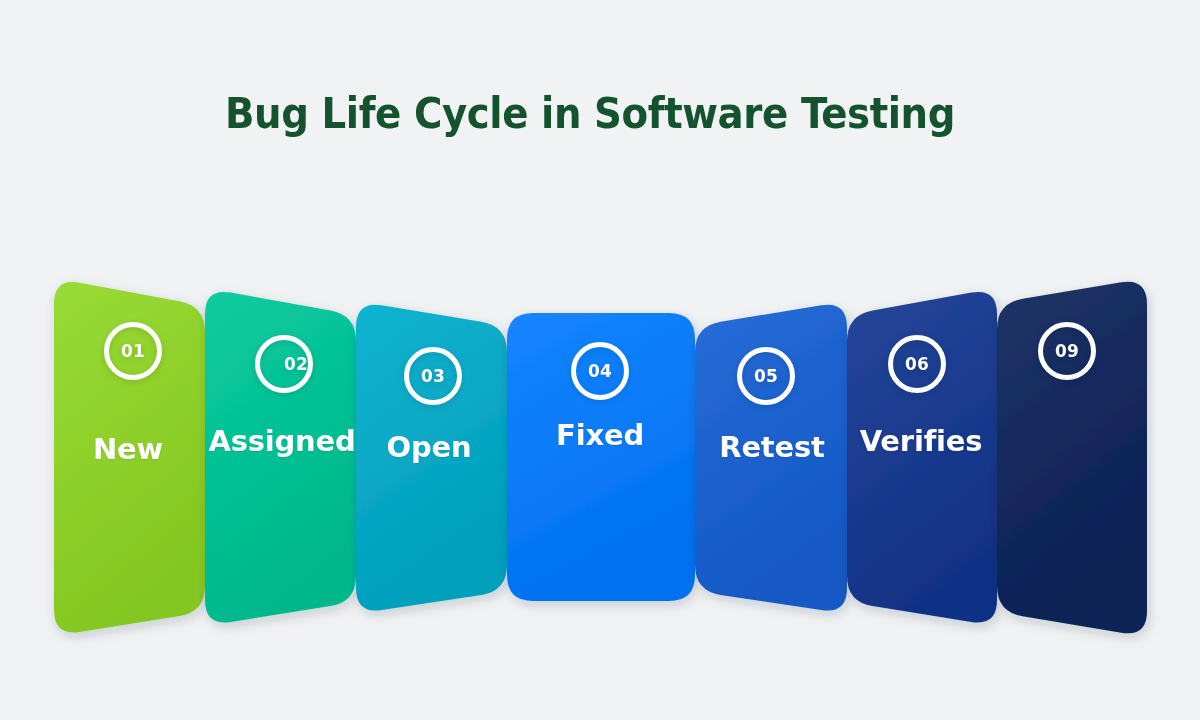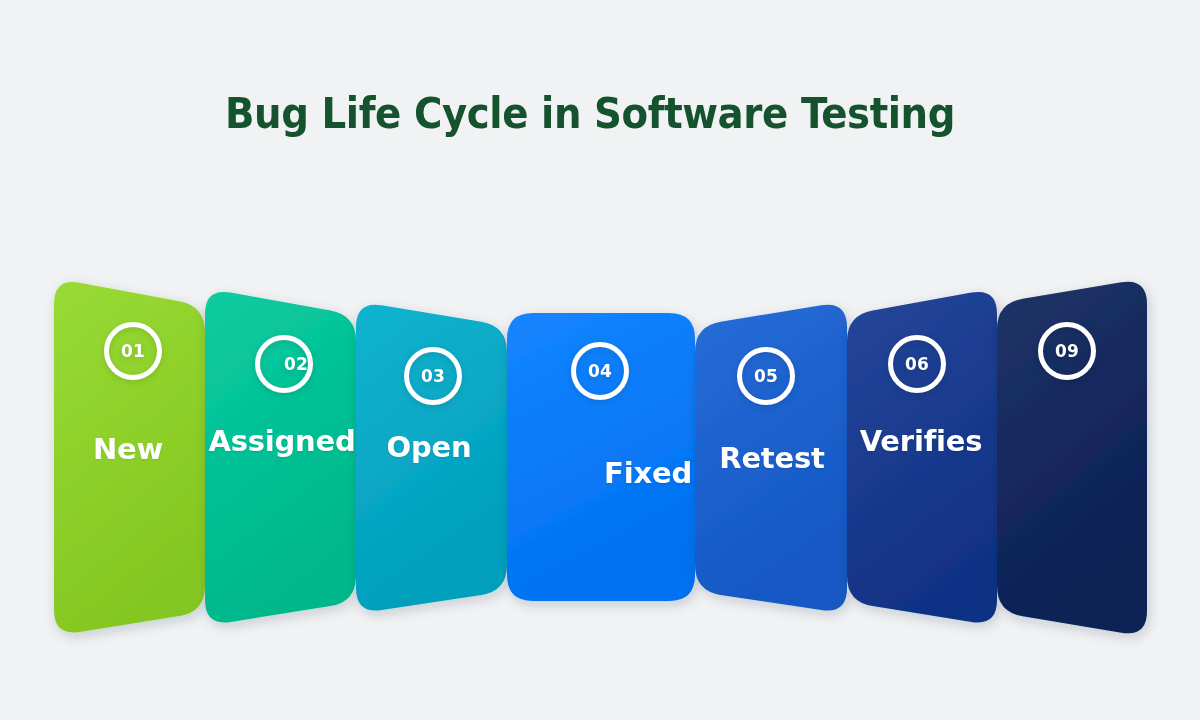--- a/index.html
+++ b/index.html
@@ -120,25 +120,25 @@
         <span>02</span>
       </div>
       <div class="stage-label" style="left: 282px; top: 441px;">Assigned</div>
       <div class="stage-badge" style="left: 433px; top: 376px;">
         <span>03</span>
       </div>
       <div class="stage-label" style="left: 429px; top: 447px;">Open</div>
       <div class="stage-badge" style="left: 600px; top: 371px;">
         <span>04</span>
       </div>
-      <div class="stage-label" style="left: 600px; top: 473px; margin-left: 48px;">Fixed</div>
+      <div class="stage-label" style="left: 600px; top: 435px;">Fixed</div>
       <div class="stage-badge" style="left: 766px; top: 376px;">
         <span>05</span>
       </div>
-      <div class="stage-label" style="left: 772px; top: 447px; margin-top: 11px;">Retest</div>
+      <div class="stage-label" style="left: 772px; top: 447px;">Retest</div>
       <div class="stage-badge" style="left: 917px; top: 364px;">
         <span>06</span>
       </div>
       <div class="stage-label" style="left: 921px; top: 441px;">Verifies</div>
       <div class="stage-badge" style="left: 1067px; top: 351px;">
         <span>09</span>
       </div>
     </div>
 </div>
 

